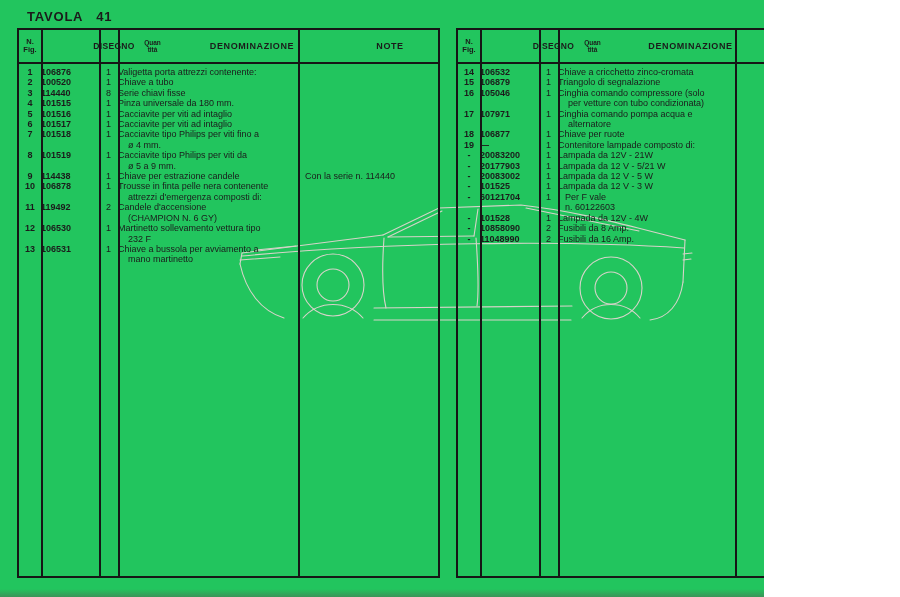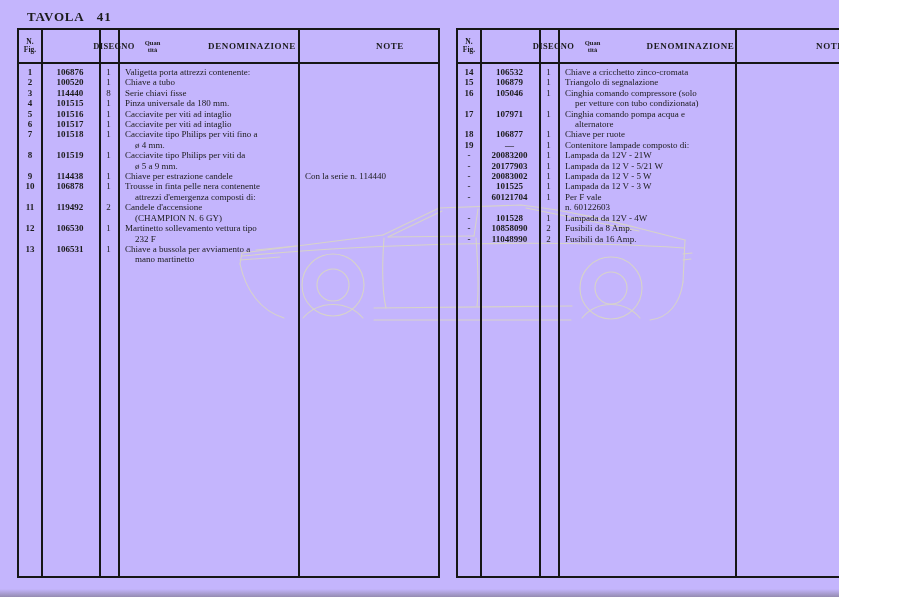--- a/index.html
+++ b/index.html
@@ -1,20 +1,20 @@
 <!DOCTYPE html>
 <html><head>
 <meta charset="utf-8">
 <style>
   html,body{margin:0;padding:0;}
   .page{
     position:relative;
-    width:839px;height:597px;
-    background:#c4b5fd;
-    font-family:Liberation Serif, serif;
+    width:764px;height:597px;
+    background:#22c55e;
+    font-family:Liberation Sans, sans-serif;
     color:#1b1b1b;
     overflow:hidden;
   }
   .page-title{
     position:absolute;left:27px;top:9px;
     font-size:13px;font-weight:bold;
     letter-spacing:0.8px;word-spacing:9px;
   }
   .watermark{
     position:absolute;left:236px;top:196px;
@@ -37,23 +37,23 @@
   .h-cell{text-align:center;font-weight:bold;}
   .h-fig{width:22px;font-size:7.5px;line-height:8px;white-space:pre-line;}
   .h-dis{width:var(--dis);font-size:8.5px;letter-spacing:0.3px;padding-left:44px;}
   .h-qty{width:19px;font-size:6.5px;line-height:7px;white-space:pre-line;}
   .h-den{width:var(--den);font-size:9px;letter-spacing:0.6px;}
   .h-note{flex:1;font-size:9px;letter-spacing:0.6px;}
   .tbody{padding-top:3px;}
   .row{display:flex;align-items:flex-start;}
   .c-fig,.c-dis,.c-qty,.c-den,.c-note{font-size:9px;line-height:10.4px;}
   .c-fig{width:22px;text-align:center;font-weight:bold;}
-  .c-dis{width:var(--dis);text-align:center;font-weight:bold;}
+  .c-dis{width:var(--dis);font-weight:bold;}
   .c-qty{width:19px;text-align:center;}
-  .c-den{width:var(--den);padding-left:7px;box-sizing:border-box;}
+  .c-den{width:var(--den);padding-left:0;box-sizing:border-box;}
   .c-den .l2{padding-left:10px;}
   .c-note{flex:1;padding-left:7px;white-space:pre-line;box-sizing:border-box;}
   .footer-note{
     margin-top:9px;
     padding-left:calc(22px + var(--dis) + 19px + 7px);
     font-size:9px;line-height:10.4px;
   }
   .scan-edge{
     position:absolute;left:0;right:0;bottom:0;height:8px;
     background:linear-gradient(to bottom, rgba(90,88,84,0), rgba(90,88,84,0.45));

